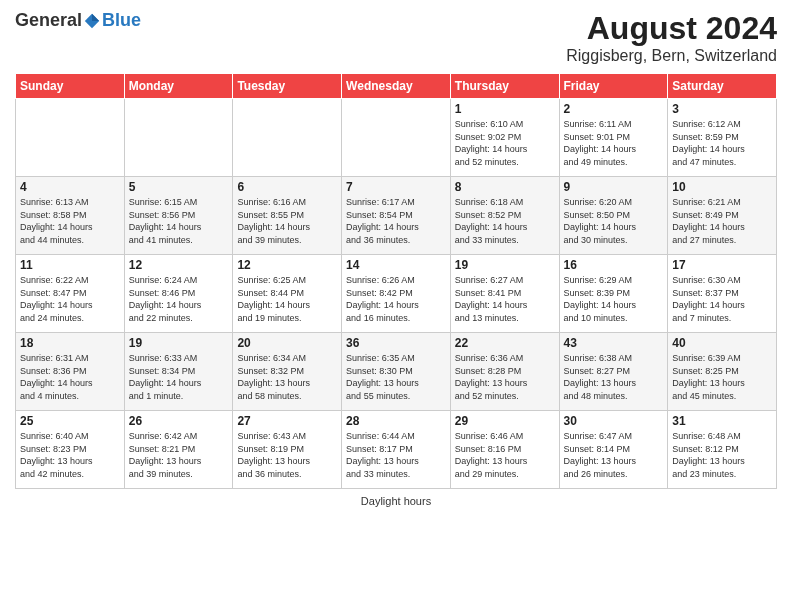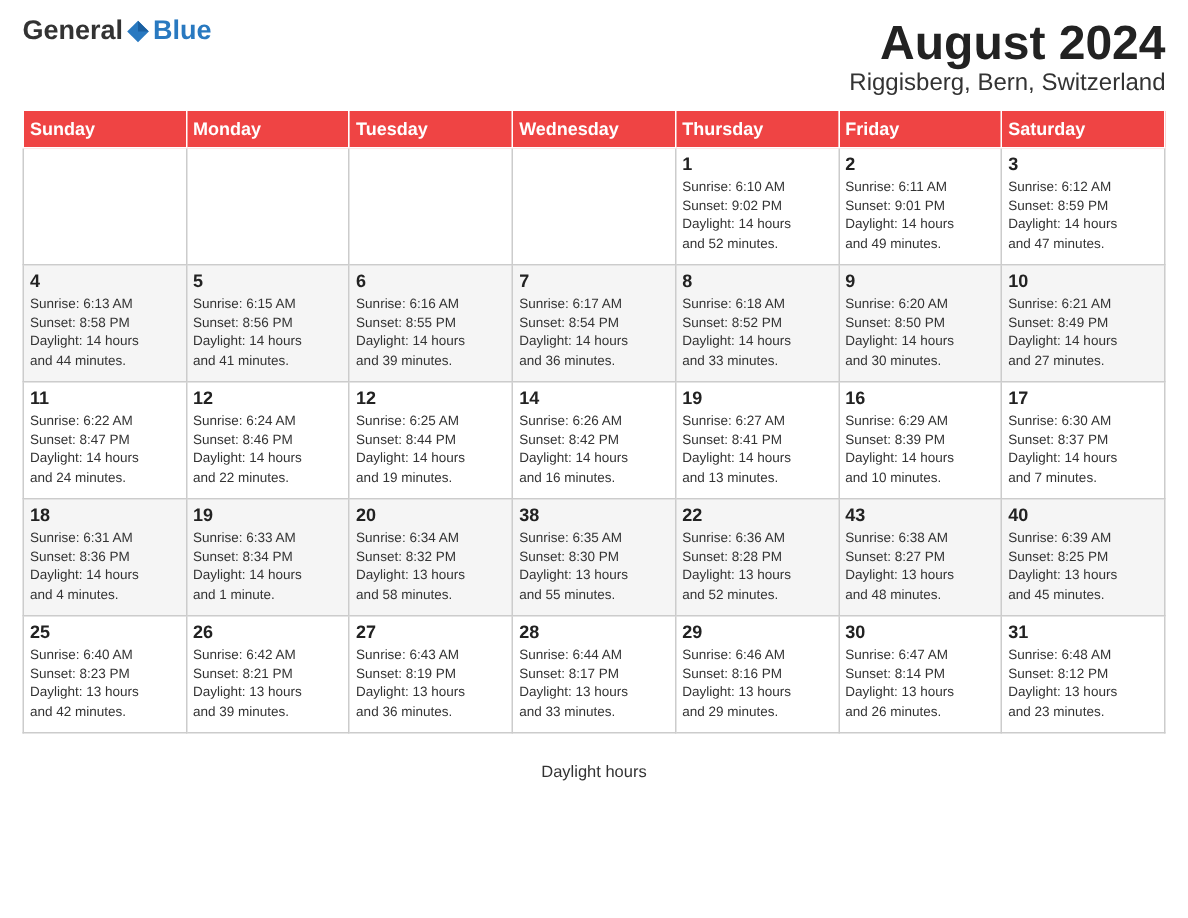--- a/index.html
+++ b/index.html
@@ -96,21 +96,21 @@
     }
     .day-info {
       font-size: 9px;
       line-height: 1.4;
       color: #333;
     }
     .empty-cell {
       background: #fff !important;
     }
     .footer {
-      margin-top: 20px;
+      margin-top: 6px;
       font-size: 11px;
       color: #333;
       text-align: center;
     }
   </style>
 </head>
 <body>
 
 <div class="page">
   <div class="header">
@@ -228,21 +228,21 @@
           </td>
           <td>
             <div class="day-num">19</div>
             <div class="day-info">Sunrise: 6:33 AM<br>Sunset: 8:34 PM<br>Daylight: 14 hours<br>and 1 minute.</div>
           </td>
           <td>
             <div class="day-num">20</div>
             <div class="day-info">Sunrise: 6:34 AM<br>Sunset: 8:32 PM<br>Daylight: 13 hours<br>and 58 minutes.</div>
           </td>
           <td>
-            <div class="day-num">38</div>
+            <div class="day-num">36</div>
             <div class="day-info">Sunrise: 6:35 AM<br>Sunset: 8:30 PM<br>Daylight: 13 hours<br>and 55 minutes.</div>
           </td>
           <td>
             <div class="day-num">22</div>
             <div class="day-info">Sunrise: 6:36 AM<br>Sunset: 8:28 PM<br>Daylight: 13 hours<br>and 52 minutes.</div>
           </td>
           <td>
             <div class="day-num">43</div>
             <div class="day-info">Sunrise: 6:38 AM<br>Sunset: 8:27 PM<br>Daylight: 13 hours<br>and 48 minutes.</div>
           </td>

